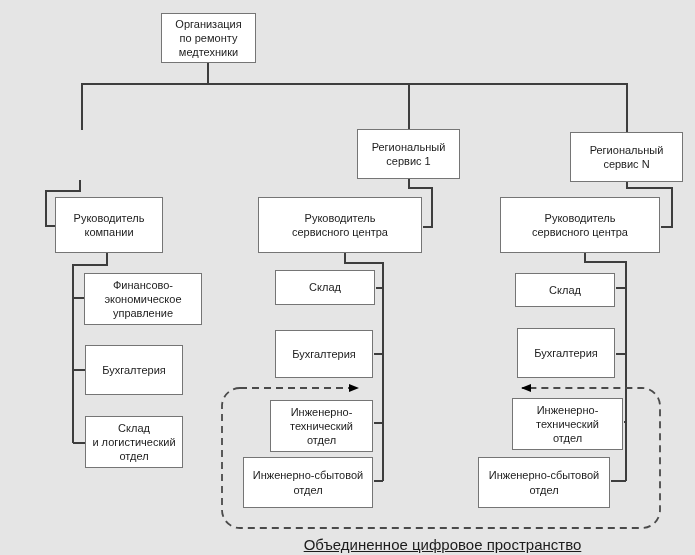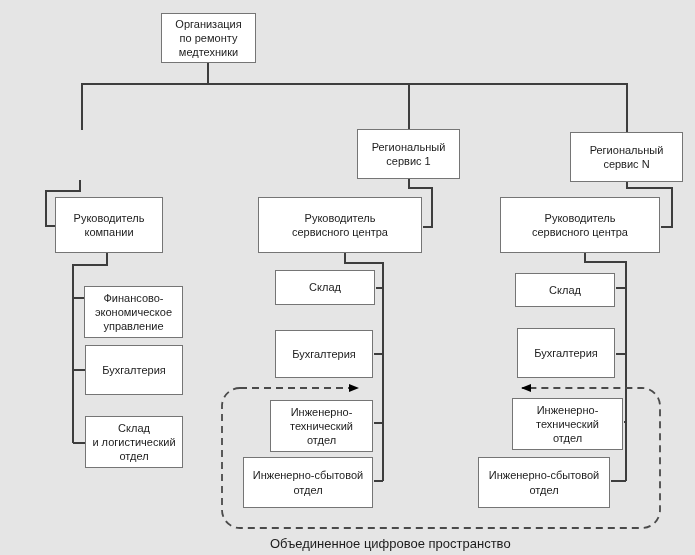--- a/index.html
+++ b/index.html
@@ -10,22 +10,23 @@
   }
   #wires{position:absolute;left:0;top:0;width:695px;height:555px;}
   .node{
     position:absolute;box-sizing:border-box;
     background:#ffffff;border:1px solid #757575;
     display:flex;align-items:center;justify-content:center;
     text-align:center;white-space:pre-line;
     font-size:11px;line-height:1.28;
   }
   .caption{
-    position:absolute;font-size:13px;color:#1c1c1c;
+    position:absolute;text-align:center;font-size:15px;color:#1c1c1c;
     white-space:pre-line;
+    text-decoration:underline;
   }
 </style>
 </head>
 <body>
 
 <div id="stage">
 
   <svg id="wires" viewBox="0 0 695 555" xmlns="http://www.w3.org/2000/svg">
     <defs>
       <marker id="arr" markerUnits="userSpaceOnUse" markerWidth="12" markerHeight="10" refX="9" refY="4" orient="auto">
@@ -66,21 +67,21 @@
       <path d="M 240 388 L 358 388" marker-end="url(#arr)"></path>
     </g>
   </svg>
 
   <div class="node" style="left:161px;top:13px;width:95px;height:50px">Организация
 по ремонту
 медтехники</div>
 
   <div class="node" style="left:55px;top:197px;width:108px;height:56px">Руководитель
 компании</div>
-  <div class="node" style="left:84px;top:286px;width:99px;height:52px">Финансово-
+  <div class="node" style="left:84px;top:273px;width:118px;height:52px">Финансово-
 экономическое
 управление</div>
   <div class="node" style="left:85px;top:345px;width:98px;height:50px">Бухгалтерия</div>
   <div class="node" style="left:85px;top:416px;width:98px;height:52px">Склад
 и логистический
 отдел</div>
 
   <div class="node" style="left:357px;top:129px;width:103px;height:50px">Региональный
 сервис 1</div>
   <div class="node" style="left:258px;top:197px;width:164px;height:56px">Руководитель

